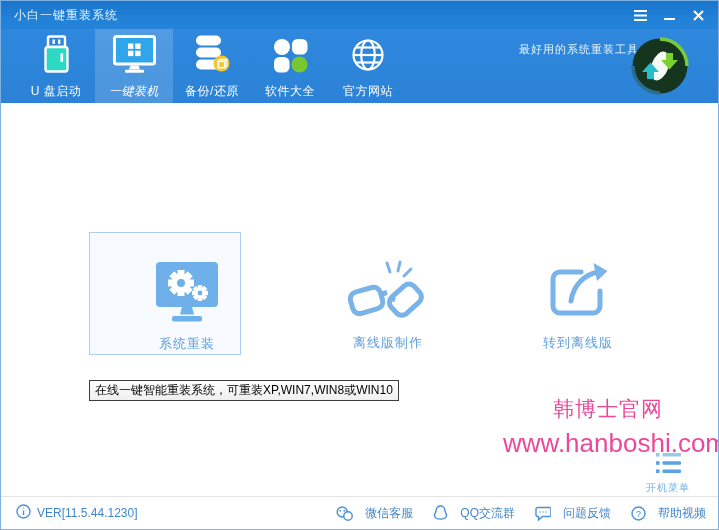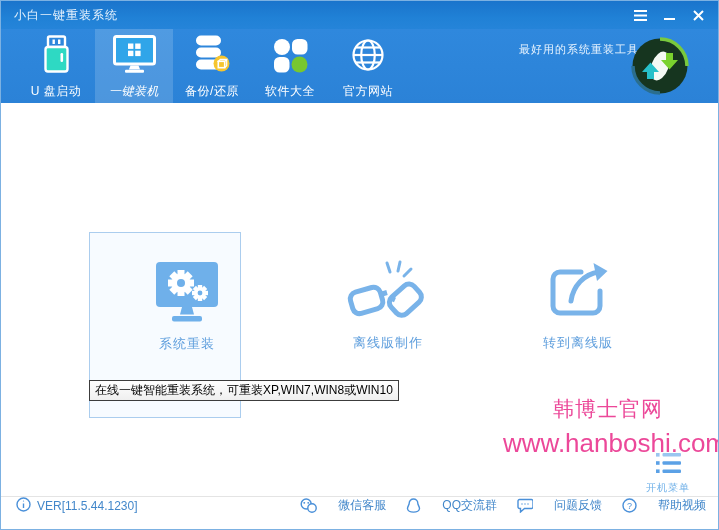--- a/index.html
+++ b/index.html
@@ -31,21 +31,21 @@
   .nav-item.active{background:rgba(255,255,255,0.16);font-style:italic;}
   .nav-icon{height:40px; display:flex; align-items:flex-end; justify-content:center;}
   .nav-label{font-size:12px; color:#ffffff; letter-spacing:.5px;}
   .brand{position:absolute; left:518px; top:7px; color:#fff;}
   .brand-name{font-size:26px; letter-spacing:3px; font-weight:bold; text-shadow:0 1px 2px rgba(0,60,120,.35);}
   .brand-tagline{font-size:11px; margin-top:6px; letter-spacing:1px; color:#eaf5ff;}
   .brand-logo{position:absolute; left:630px; top:8px; width:58px; height:58px;}
   
   .main{position:absolute; top:102px; left:0; right:0; height:395px; background:#fff;}
   .feature{
-    position:absolute; top:129px; width:152px; height:186px;
+    position:absolute; top:129px; width:152px; height:123px;
     display:flex; flex-direction:column; align-items:center; cursor:pointer;
     box-sizing:border-box;
     padding-left:44px;
   }
   .feature .f-icon{margin-top:26px; height:66px; display:flex; align-items:center; justify-content:center;}
   .feature .f-label{margin-top:10px; font-size:13px; color:#5e9edd; letter-spacing:1px;}
   .feature.selected{background:#f7fbff; border:1px solid #abcdee;}
   .f1{left:88px;} .f2{left:289px;} .f3{left:479px;}
   .tooltip{
     position:absolute; left:88px; top:277px; height:15px;
@@ -55,25 +55,25 @@
   }
   .watermark{position:absolute; right:5px; top:292px; width:210px; text-align:center; color:#ec4899; pointer-events:none;}
   .wm1{font-size:21px; letter-spacing:1px;}
   .wm2{font-size:26px; margin-top:5px;}
   .boot-menu{position:absolute; right:12px; bottom:3px; width:76px; text-align:center; cursor:pointer;}
   .boot-menu .bm-label{font-size:10px; color:#6fb0e8; margin-top:3px; letter-spacing:1px;}
   
   .statusbar{
     position:absolute; left:0; right:0; bottom:0; height:32px;
     border-top:1px solid #e4e4e4; background:#ffffff;
-    display:flex; align-items:flex-start; font-size:12px; color:#4287ca;
+    display:flex; align-items:center; font-size:12px; color:#4287ca;
   }
   .version{display:flex; align-items:center; gap:6px; padding-left:15px;}
   .status-links{margin-left:auto; display:flex; align-items:center; gap:20px; padding-right:12px;}
-  .status-link{display:flex; align-items:center; gap:21px; cursor:pointer; color:#4287ca;}
+  .status-link{display:flex; align-items:center; gap:12px; cursor:pointer; color:#4287ca;}
 </style>
 </head>
 <body>
 
 <div class="window">
 
   <div class="titlebar">
     <span class="title">小白一键重装系统</span>
     <div class="tb-controls">
       <span class="tb-btn">

